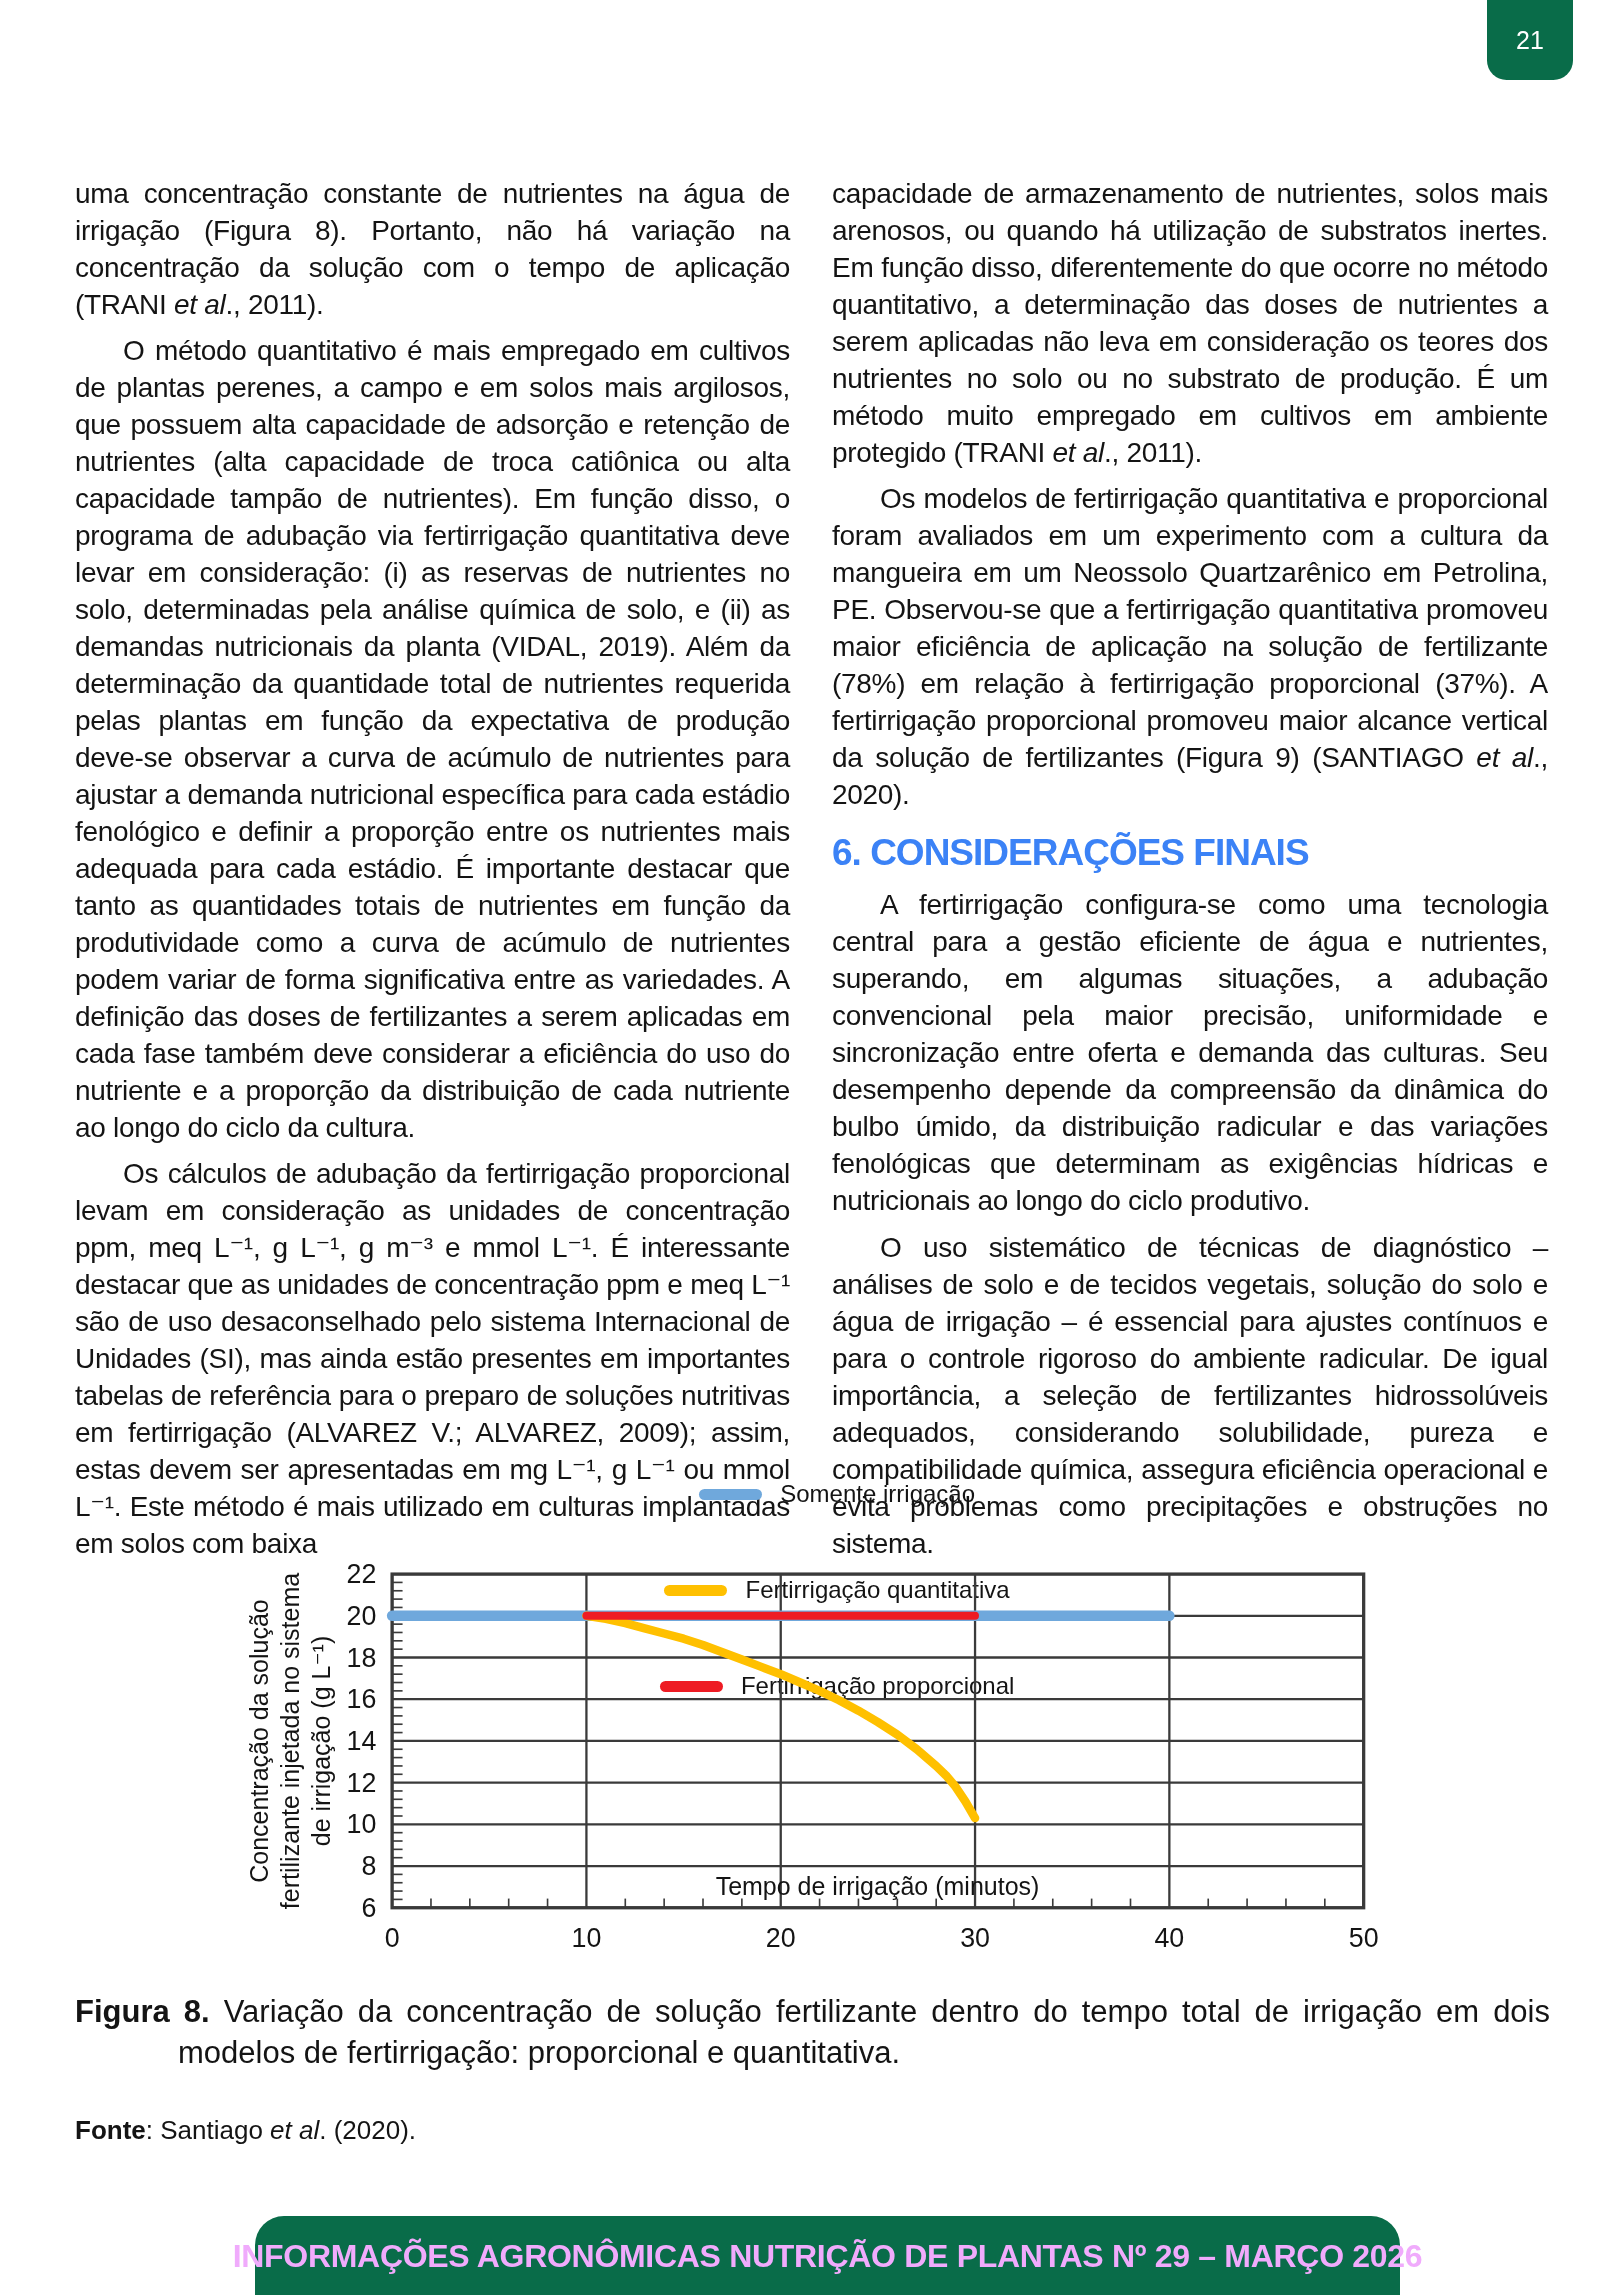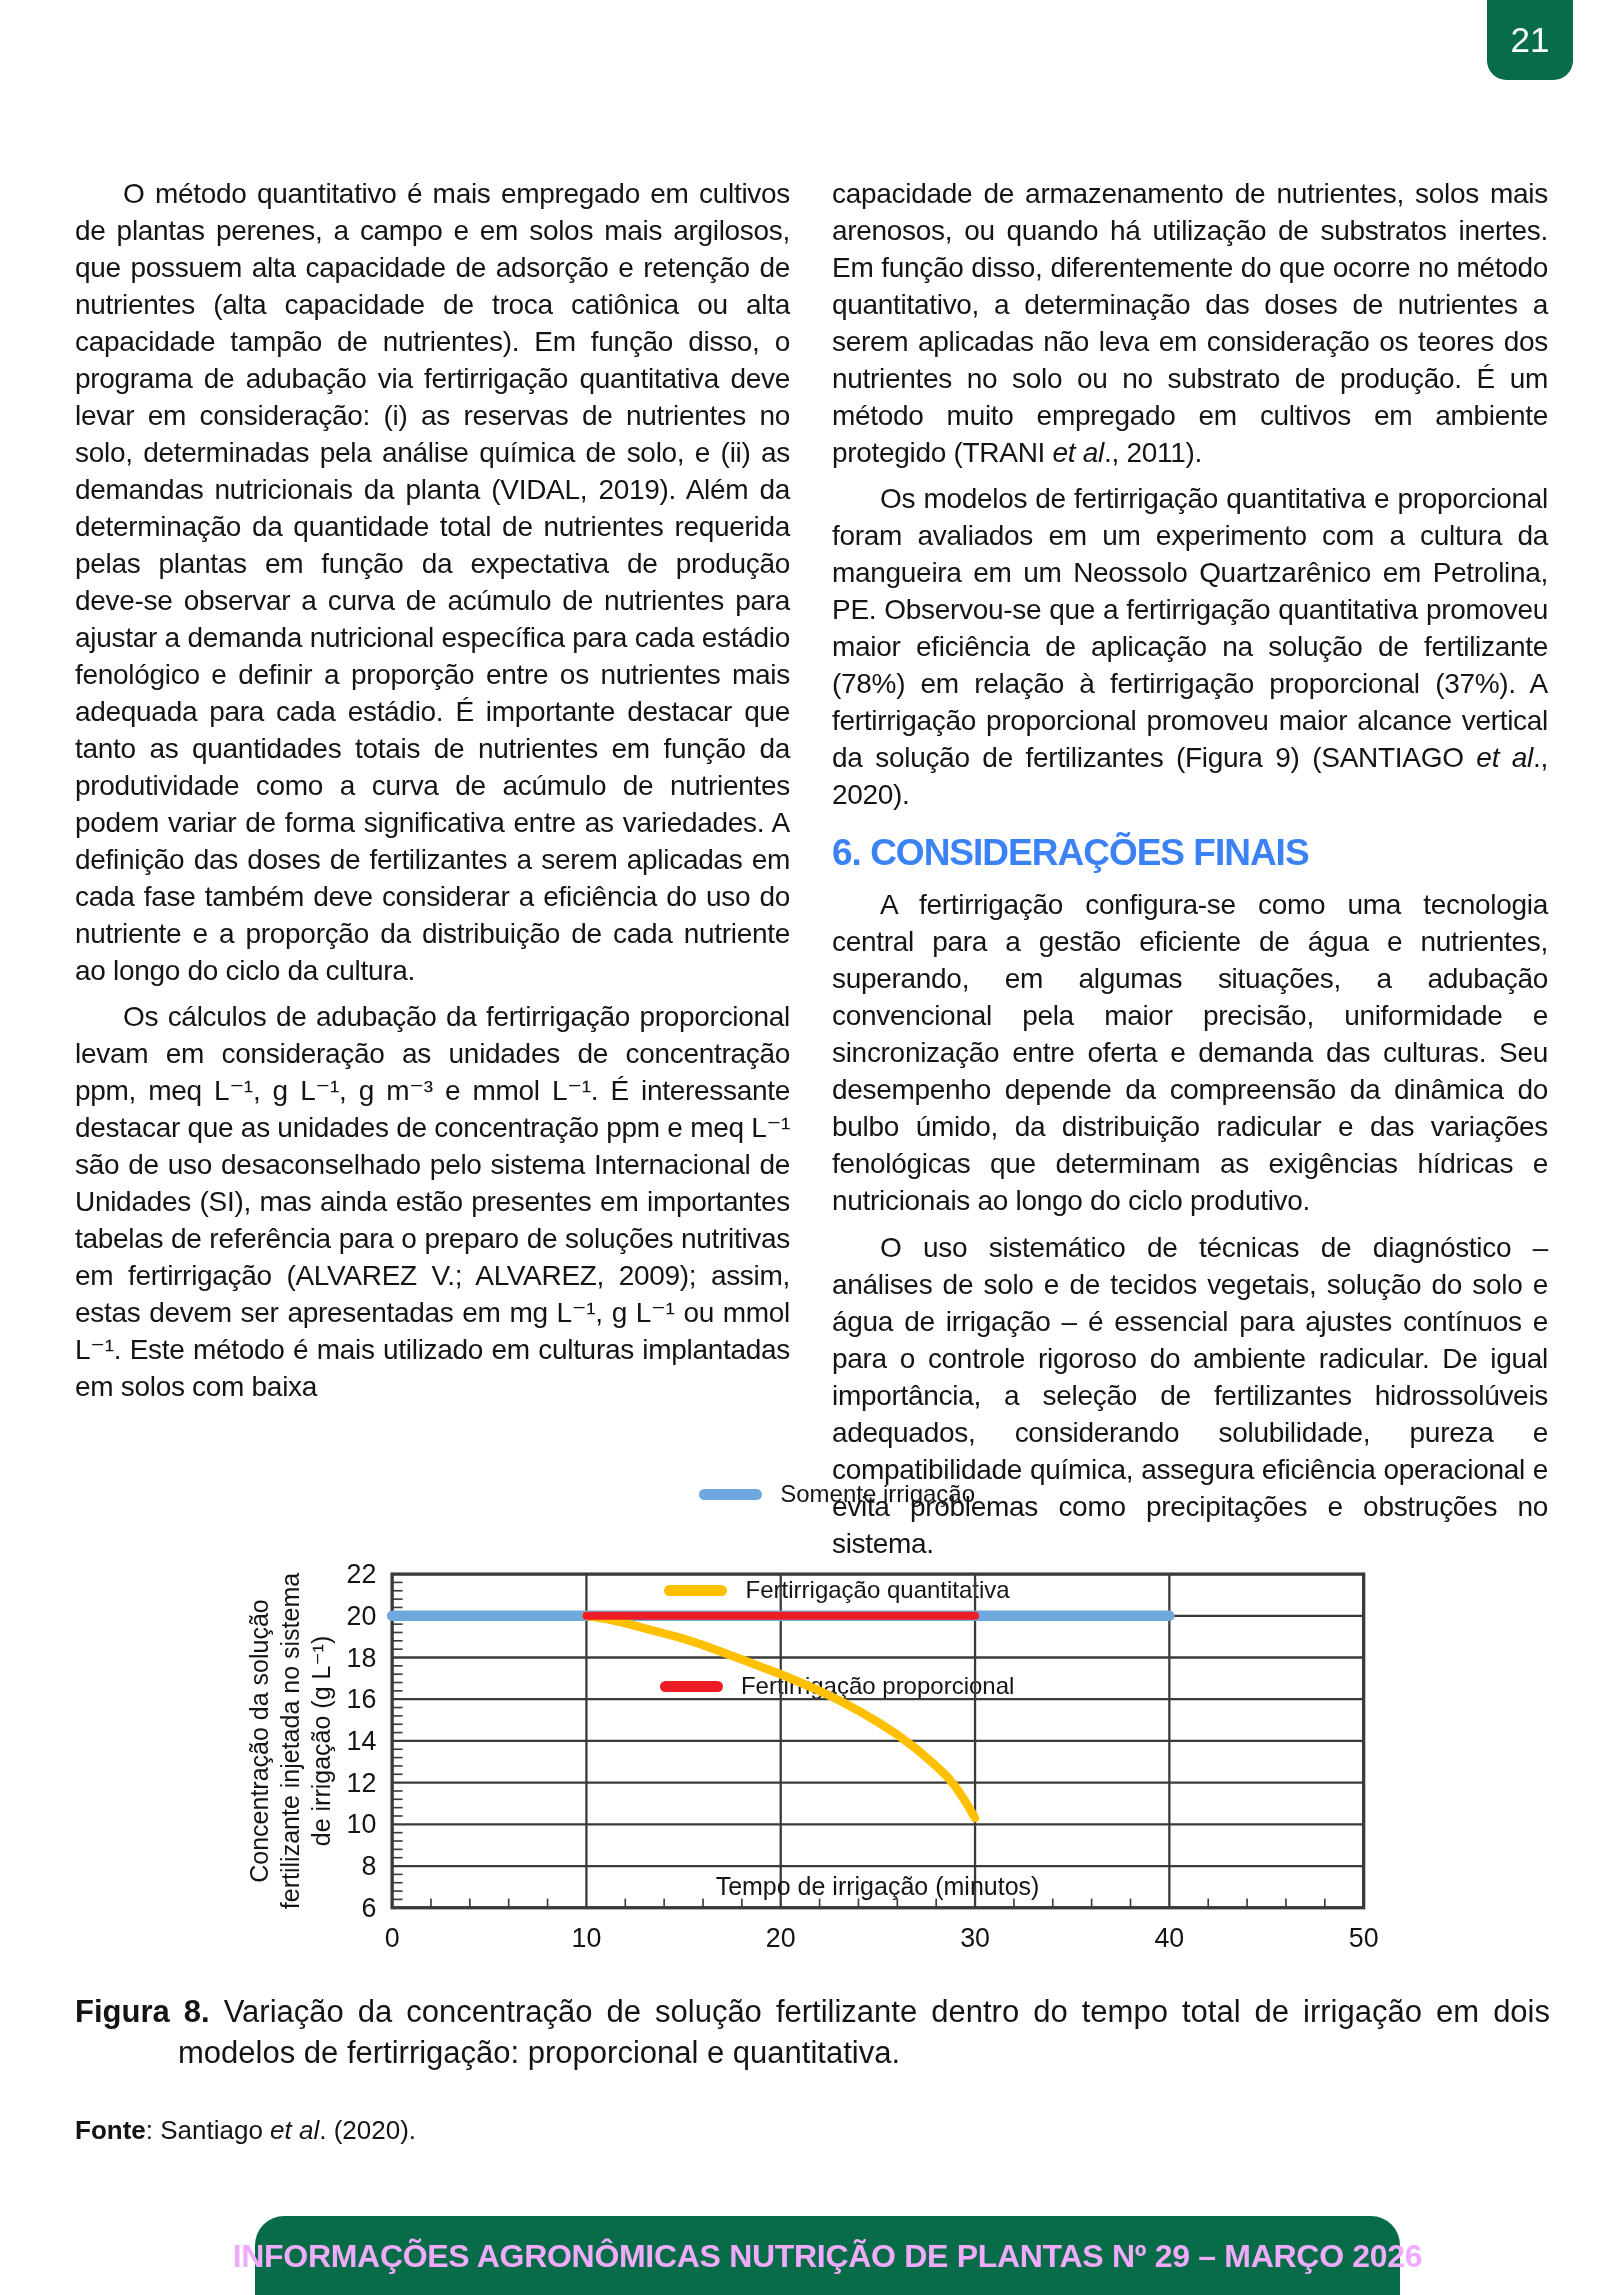--- a/index.html
+++ b/index.html
@@ -9,21 +9,21 @@
     background: #ffffff; overflow: hidden;
     font-family: "Liberation Sans", "DejaVu Sans", sans-serif;
     color: #141414;
   }
 
   
   .pagenum-box {
     position: absolute; left: 1487px; top: 0; width: 86px; height: 80px;
     background: #096c49; border-radius: 0 0 19.6px 19.6px;
     display: flex; align-items: center; justify-content: center;
-    color: #ffffff; font-size: 35px;
+    color: #ffffff; font-size: 25px;
   }
 
   
   .col {
     position: absolute; top: 175px;
     font-size: 28px; line-height: 37px; letter-spacing: -0.3px;
     text-align: justify;
   }
   .col-left  { left: 75px;  width: 715px; }
   .col-right { left: 832px; width: 716px; }
@@ -85,20 +85,21 @@
   }
 </style>
 </head>
 <body>
 
 <div class="pagenum-box">
   <span>21</span>
 </div>
 
 <div class="col col-left">
+  <p>uma concentração constante de nutrientes na água de irrigação (Figura 8). Portanto, não há variação na concentração da solução com o tempo de aplicação (TRANI <i>et al</i>., 2011).</p>
   <p class="indent">O método quantitativo é mais empregado em cultivos de plantas perenes, a campo e em solos mais argilosos, que possuem alta capacidade de adsorção e retenção de nutrientes (alta capacidade de troca catiônica ou alta capacidade tampão de nutrientes). Em função disso, o programa de adubação via fertirrigação quantitativa deve levar em consideração: (i) as reservas de nutrientes no solo, determinadas pela análise química de solo, e (ii) as demandas nutricionais da planta (VIDAL, 2019). Além da determinação da quantidade total de nutrientes requerida pelas plantas em função da expectativa de produção deve-se observar a curva de acúmulo  de nutrientes para ajustar a demanda nutricional específica para cada estádio fenológico e definir a proporção entre os nutrientes mais adequada para cada estádio. É importante destacar que tanto as quantidades totais de nutrientes em função da produtividade como a curva de acúmulo de nutrientes podem variar de forma significativa entre as variedades. A definição das doses de fertilizantes a serem aplicadas em cada fase também deve considerar a eficiência do uso do nutriente e a proporção da distribuição de cada nutriente ao longo do ciclo da cultura.</p>
   <p class="indent">Os cálculos de adubação da fertirrigação proporcional levam em consideração as unidades de concentração ppm, meq L⁻¹, g L⁻¹, g m⁻³ e mmol L⁻¹. É interessante destacar que as unidades de concentração ppm e meq L⁻¹ são de uso desaconselhado pelo sistema Internacional de Unidades (SI), mas ainda estão presentes em importantes tabelas de referência para o preparo de soluções nutritivas em fertirrigação (ALVAREZ V.; ALVAREZ, 2009); assim,  estas  devem ser apresentadas em mg L⁻¹, g L⁻¹ ou mmol L⁻¹.  Este método é mais utilizado em culturas implantadas em solos com baixa</p>
 </div>
 
 <div class="col col-right">
   <p>capacidade de armazenamento de nutrientes, solos mais arenosos, ou quando há utilização de substratos inertes. Em função disso, diferentemente do que ocorre no método quantitativo, a determinação das doses de nutrientes a serem aplicadas não leva em consideração os teores dos nutrientes no solo ou no substrato de produção. É um método muito empregado em cultivos em ambiente protegido (TRANI <i>et al</i>., 2011).</p>
   <p class="indent">Os modelos de fertirrigação quantitativa e proporcional foram avaliados em um experimento com a cultura da mangueira em um Neossolo Quartzarênico em Petrolina, PE. Observou-se que a fertirrigação quantitativa promoveu maior eficiência de aplicação na solução de fertilizante (78%) em relação à fertirrigação proporcional (37%). A fertirrigação proporcional promoveu maior alcance vertical da solução de fertilizantes (Figura 9) (SANTIAGO <i>et al</i>., 2020).</p>
   <div class="section-heading">6. CONSIDERAÇÕES FINAIS</div>
   <p class="indent">A fertirrigação configura-se como uma tecnologia central para a gestão eficiente de água e nutrientes, superando, em algumas situações, a adubação convencional pela maior precisão, uniformidade e sincronização entre oferta e demanda das culturas. Seu desempenho depende da compreensão da dinâmica do bulbo úmido, da distribuição radicular e das variações fenológicas que determinam as exigências hídricas e nutricionais ao longo do ciclo produtivo.</p>
   <p class="indent">O uso sistemático de técnicas de diagnóstico – análises de solo e de tecidos vegetais, solução do solo e água de irrigação – é essencial para ajustes contínuos e para o controle rigoroso do ambiente radicular. De igual importância, a seleção de fertilizantes hidrossolúveis adequados, considerando solubilidade, pureza e compatibilidade química, assegura eficiência operacional e evita problemas como precipitações e obstruções no sistema.</p>

